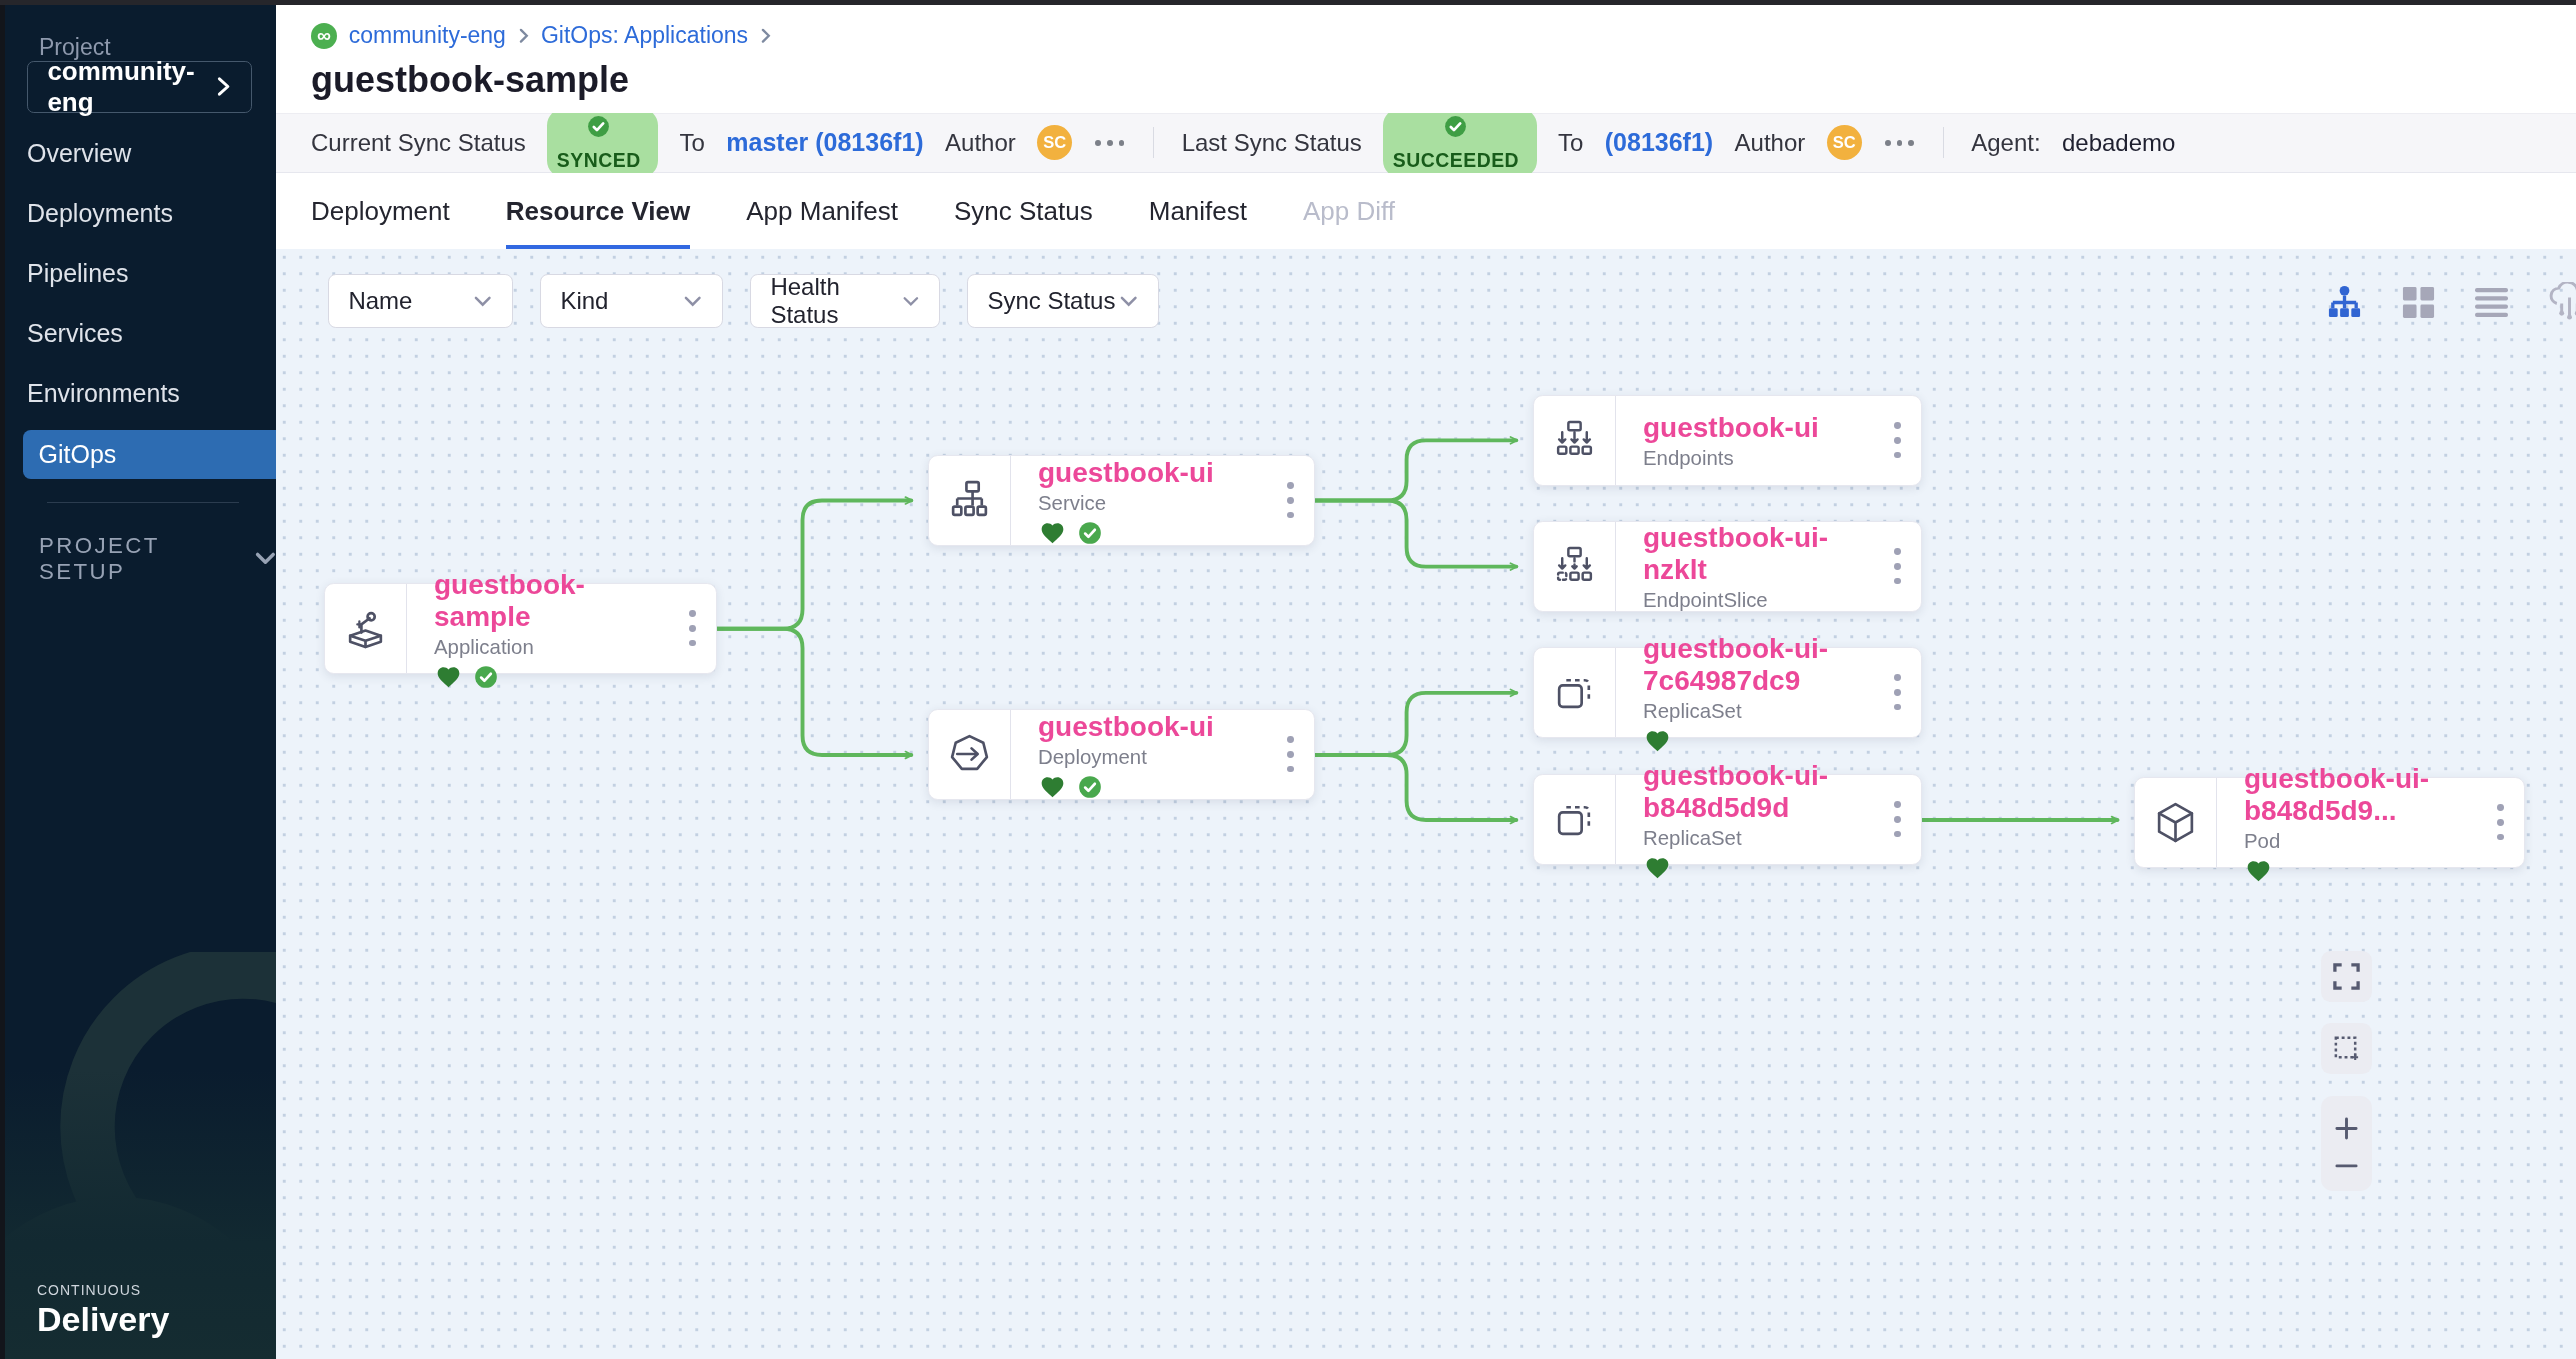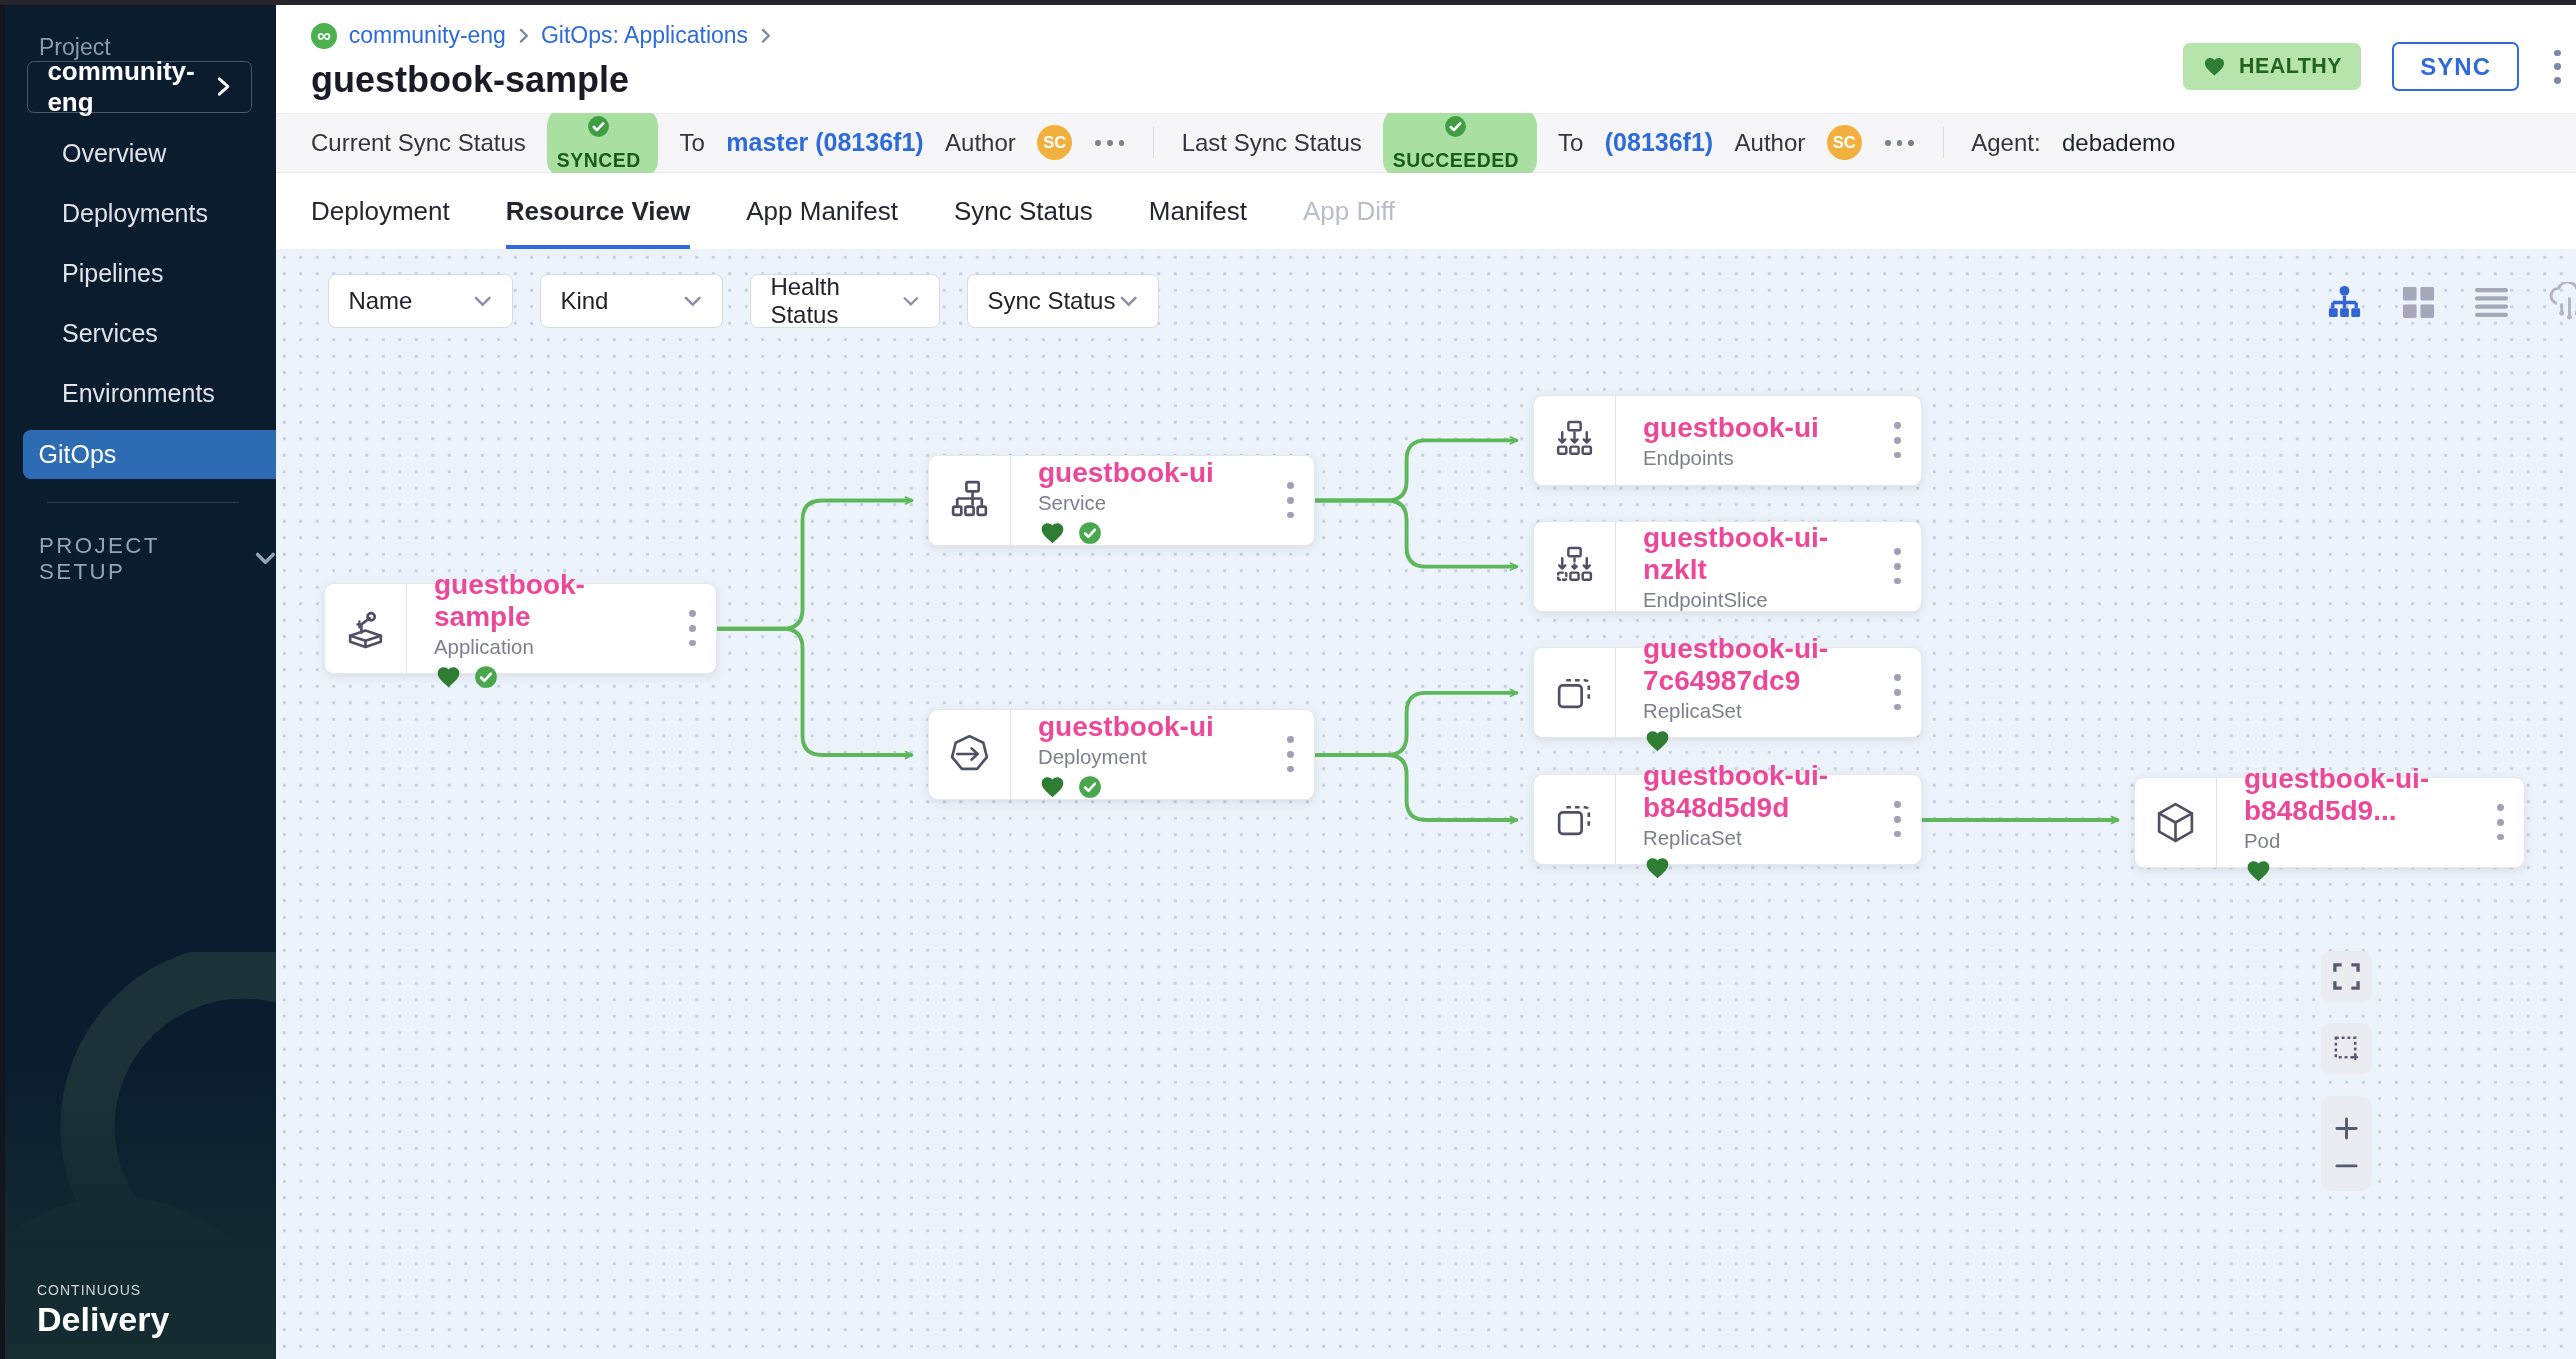--- a/index.html
+++ b/index.html
@@ -9,21 +9,21 @@
   .topstrip { position:absolute; left:0; top:0; width:100%; height:4.9px; background:#26262b; z-index:60; }
 
   
   .sidebar { position:absolute; left:0; top:4.9px; width:276px; height:1355px; background:#0a1c2e; overflow:hidden; z-index:40; }
   .leftedge { position:absolute; left:0; top:0; width:4.9px; height:100%; background:#12151b; }
   .sb-project-label { position:absolute; left:39px; top:29px; font-size:23px; color:#8e99ad; }
   .sb-project-box { position:absolute; left:27px; top:56px; width:225px; height:52px; border:1.9px solid #45586c; border-radius:6.8px;
     display:flex; align-items:center; justify-content:space-between; padding:0 19.4px; cursor:pointer; }
   .sb-project-name { color:#fff; font-size:26px; font-weight:bold; }
   .sb-menu { position:absolute; left:0; top:119px; width:100%; }
-  .sb-item { height:60px; display:flex; align-items:center; padding-left:62px; color:#dfe3ea; font-size:25px; cursor:pointer; }
+  .sb-item { height:60px; display:flex; align-items:center; padding-left:27px; color:#dfe3ea; font-size:25px; cursor:pointer; }
   .sb-item.selected { background:#2d6cb2; margin-left:23px; padding-left:15.5px; height:49px; margin-top:5.8px; margin-bottom:5.8px;
     border-top-left-radius:7.8px; border-bottom-left-radius:7.8px; color:#fff; }
   .sb-divider { position:absolute; left:47px; top:497px; width:192px; height:1px; background:#2b3c4f; }
   .sb-setup { position:absolute; left:39px; top:528px; display:flex; align-items:center; gap:21.4px; color:#97a2b4;
     font-size:22.3px; letter-spacing:2.4px; cursor:pointer; }
   .sb-bottom-tint { position:absolute; left:0; bottom:0; width:100%; height:291px;
     background:linear-gradient(180deg, rgba(10,28,46,0) 0%, #122931 60%, #152c31 100%); }
   .sb-watermark { position:absolute; left:0; bottom:0; width:276px; height:408px; pointer-events:none; }
   .sb-brand { position:absolute; left:37px; bottom:21.4px; z-index:5; }
   .sb-brand-line1 { color:#cfd6dd; font-size:14px; letter-spacing:1px; }
@@ -154,34 +154,20 @@
         </span>
         <span class="crumb-link">GitOps: Applications</span>
         <span class="crumb-sep">
           <svg width="11.7" height="17.5" viewBox="0 0 12 18">
               <path d="M3 3 L9 9 L3 15" stroke="#7e8aa0" stroke-width="2.4" fill="none" stroke-linecap="round"></path>
             </svg>
         </span>
       </div>
       <div class="page-title">guestbook-sample</div>
 
-      <div class="header-right">
-        <div class="health-badge">
-          <svg width="25" height="23" viewBox="0 0 24 24">
-            <path d="M12 21.35l-1.45-1.32C5.4 15.36 2 12.28 2 8.5 2 5.42 4.42 3 7.5 3c1.74 0 3.41.81 4.5 2.09C13.09 3.81 14.76 3 16.5 3 19.58 3 22 5.42 22 8.5c0 3.78-3.4 6.86-8.55 11.54L12 21.35z" fill="#2e7d32"></path>
-          </svg>
-          <span>HEALTHY</span>
-        </div>
-        <button class="sync-button">SYNC</button>
-        <div class="hdr-kebab">
-            <i></i>
-            <i></i>
-            <i></i>
-          </div>
-      </div>
     </div>
 
     <div class="statusbar">
       <span>Current Sync Status</span>
       <span class="pill green">
         <svg width="25" height="25" viewBox="0 0 24 24">
           <circle cx="12" cy="12" r="10" fill="#3f9e44"></circle>
             <path d="M7.5 12.5l3 3 6-6.5" stroke="#fff" stroke-width="2.6" fill="none" stroke-linecap="round" stroke-linejoin="round"></path>
         </svg>
         <span>SYNCED</span>

